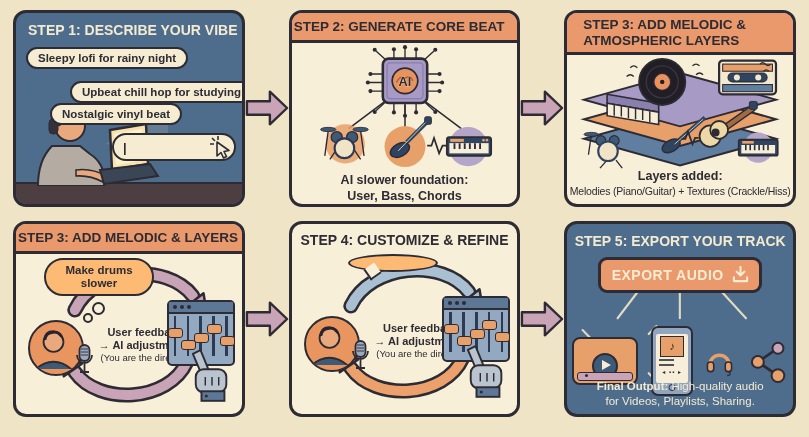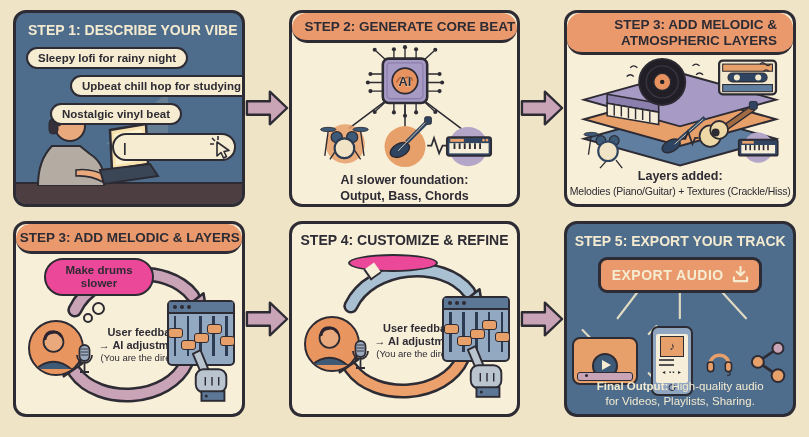--- a/index.html
+++ b/index.html
@@ -4,46 +4,46 @@
 <style>
   html,body{margin:0;padding:0;background:#efe4c6;}
   body{width:809px;height:437px;font-family:"Liberation Sans",sans-serif;color:#2d2b33;overflow:hidden;}
   .board{box-sizing:border-box;width:809px;height:427px;padding:10px 13px;display:flex;flex-direction:column;gap:14px;}
   .row{display:flex;flex:1;min-height:0;}
   .panel{flex:1;position:relative;border:3px solid #2d2b33;border-radius:13px;overflow:hidden;background:#f8efd8;}
   .panel.blue{background:#4e6d8c;}
   .arrow-cell{width:44px;flex:none;display:flex;align-items:center;justify-content:center;}
 
   
-  .hdr{background:#e9996c;border-bottom:3px solid #2d2b33;text-align:right;font-weight:bold;font-size:13.5px;padding:6px 2px;white-space:nowrap;border-radius:15px;}
+  .hdr{background:#e9996c;border-bottom:3px solid #2d2b33;text-align:left;font-weight:bold;font-size:13.5px;padding:6px 2px;white-space:nowrap;}
   .hdr.two{line-height:1.15;white-space:normal;padding:4px 16px;}
   .hdr-plain{text-align:center;font-weight:bold;font-size:14px;padding:8px 2px 2px;}
   .hdr-blue{color:#f3ead0;font-weight:bold;font-size:14px;padding:9px 0 0 12px;white-space:nowrap;}
   .hdr-blue.center{text-align:center;padding-left:0;}
 
   
   .bubble{position:absolute;background:#f6ecd2;border:2px solid #2d2b33;border-radius:999px;padding:3px 10px;font-size:11.5px;font-weight:bold;white-space:nowrap;z-index:3;}
   .b1{top:34px;left:10px;}
-  .b2{top:62px;left:54px;}
+  .b2{top:68px;left:54px;}
   .b3{top:90px;left:34px;}
   .prompt-input{position:absolute;top:120px;left:96px;width:120px;height:24px;background:#f6ecd2;border:2.5px solid #2d2b33;border-radius:999px;z-index:3;display:flex;align-items:center;}
   .caret{font-size:13px;font-weight:bold;margin-left:9px;}
   .click-cursor{position:absolute;right:2px;top:1px;}
   .person{position:absolute;left:2px;bottom:18px;z-index:2;}
   .desk{position:absolute;left:0;right:0;bottom:0;height:20px;background:#4d3f41;border-top:2.5px solid #2d2b33;z-index:1;}
 
   
   .cap{text-align:center;font-weight:bold;font-size:12.5px;line-height:1.25;}
   .cap .thin{font-weight:normal;font-size:10.5px;letter-spacing:-0.2px;white-space:nowrap;}
   .art{display:block;margin:2px auto 0;}
 
   
   .cycle{position:relative;height:156px;}
   .cycle svg.arcs{position:absolute;inset:0;}
-  .cloud{position:absolute;left:28px;top:4px;width:94px;background:#ec4899;border:2.5px solid #2d2b33;border-radius:26px;padding:4px 6px;text-align:center;font-weight:bold;font-size:11.5px;line-height:1.15;z-index:3;}
+  .cloud{position:absolute;left:28px;top:4px;width:94px;background:#fdba74;border:2.5px solid #2d2b33;border-radius:26px;padding:4px 6px;text-align:center;font-weight:bold;font-size:11.5px;line-height:1.15;z-index:3;}
   .cloud.oval{left:56px;width:74px;border-radius:50%;padding:7px 6px;}
   .tail{position:absolute;left:16px;bottom:-8px;width:11px;height:11px;background:#f8efd8;border-right:2.5px solid #2d2b33;border-bottom:2.5px solid #2d2b33;transform:rotate(55deg);}
   .tdot{position:absolute;background:#f8efd8;border:2px solid #2d2b33;border-radius:50%;z-index:3;}
   .td1{left:76px;top:48px;width:9px;height:9px;}
   .td2{left:67px;top:59px;width:6px;height:6px;}
   .avatar{position:absolute;left:12px;top:66px;width:52px;height:52px;border-radius:50%;border:2.5px solid #2d2b33;background:#e8955f;overflow:hidden;z-index:2;}
   .mic{position:absolute;left:60px;top:90px;z-index:3;}
   .feedback{position:absolute;left:78px;top:72px;width:102px;text-align:center;z-index:2;}
   .feedback .fl{font-weight:bold;font-size:11px;line-height:1.2;}
   .feedback .fs{font-size:9.5px;line-height:1.25;}
@@ -168,21 +168,21 @@
           <rect x="159" y="108" width="52" height="22" rx="3" fill="#2f4460" stroke="#2d2b33" stroke-width="2"></rect>
           <rect x="162" y="115" width="46" height="12" fill="#f6eed8"></rect>
           <path d="M168,115 v7 M174,115 v7 M180,115 v7 M186,115 v7 M192,115 v7 M198,115 v7" stroke="#2d2b33" stroke-width="2.2"></path>
           <rect x="163" y="110" width="16" height="3.5" fill="#e8a06b"></rect>
           <circle cx="202" cy="111.5" r="1.5" fill="#e8a06b"></circle>
             <circle cx="206" cy="111.5" r="1.5" fill="#e8a06b"></circle>
         </g>
       </svg>
       <div class="cap">
         <div>AI slower foundation:</div>
-        <div>Output, Bass, Chords</div>
+        <div>User, Bass, Chords</div>
       </div>
     </section>
 
     <div class="arrow-cell">
       <svg width="44" height="44" viewBox="0 0 46 44">
         <polygon points="2,15 26,15 26,5 44,22 26,39 26,29 2,29" fill="#c9a3b6" stroke="#2d2b33" stroke-width="2.5" stroke-linejoin="round"></polygon>
       </svg>
     </div>
 
     <section class="panel">

